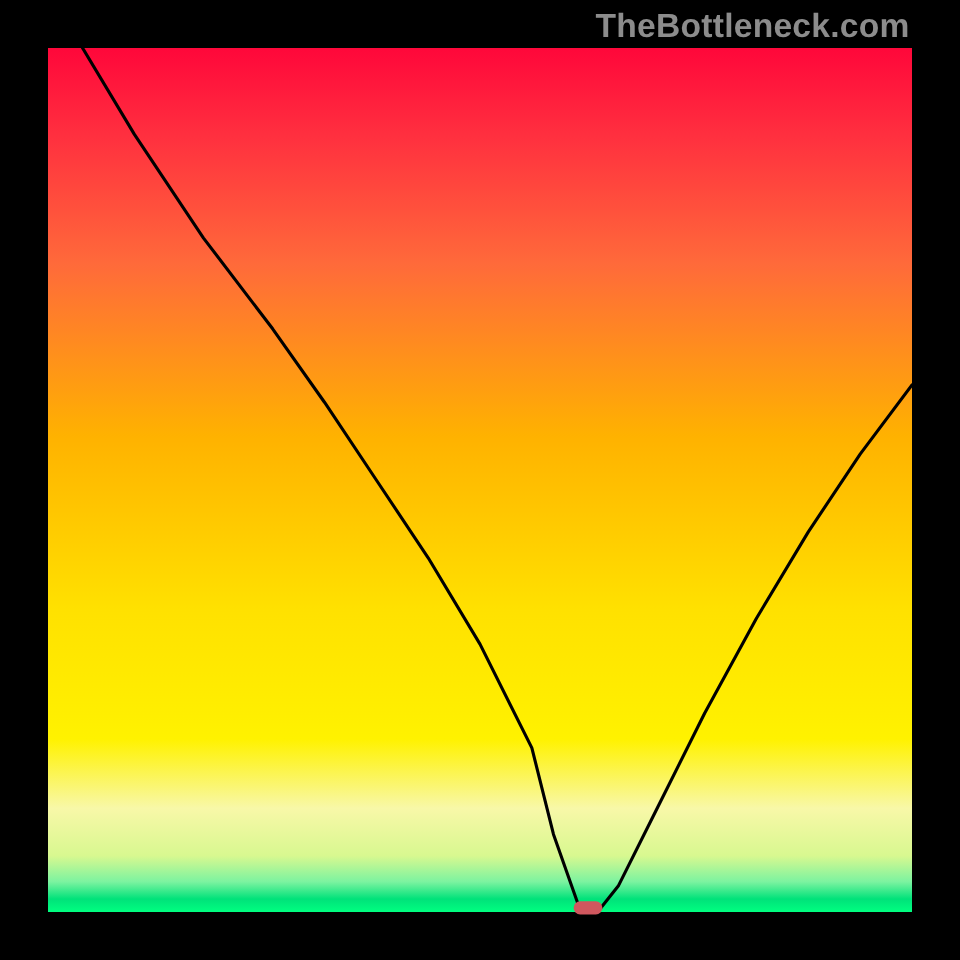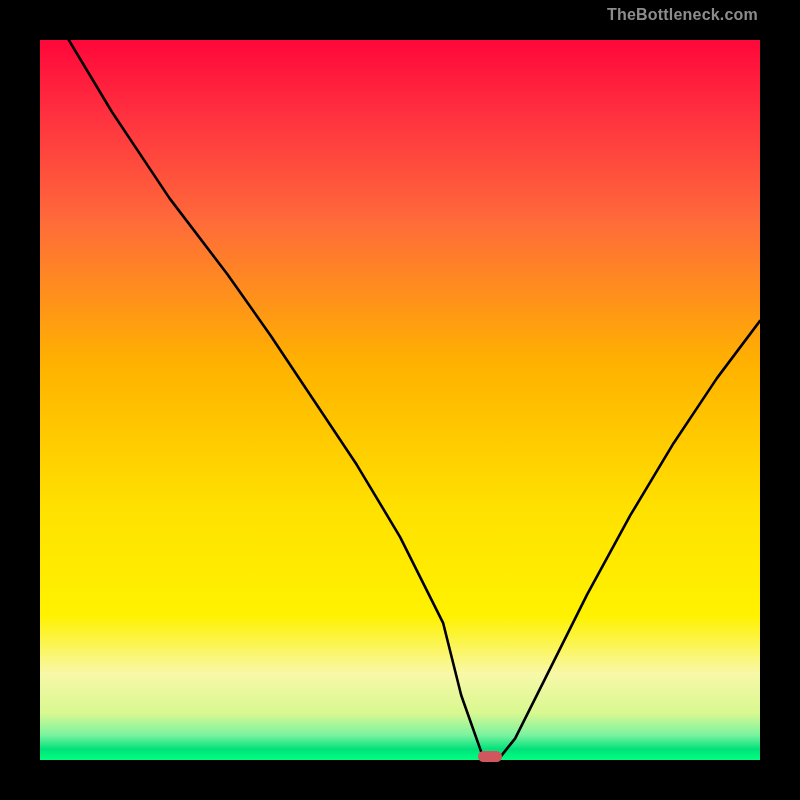--- a/index.html
+++ b/index.html
@@ -23,21 +23,21 @@
     left: 40px;
     top: 40px;
     width: 720px;
     height: 720px;
   }
   .watermark {
     position: absolute;
     top: 6px;
     right: 42px;
     font-family: Arial, Helvetica, sans-serif;
-    font-size: 16px;
+    font-size: 28px;
     font-weight: 600;
     color: #8c8c8c;
     letter-spacing: 0.2px;
   }
   .marker {
     position: absolute;
     background: #d0575e;
     border-radius: 8px;
   }
 </style>

